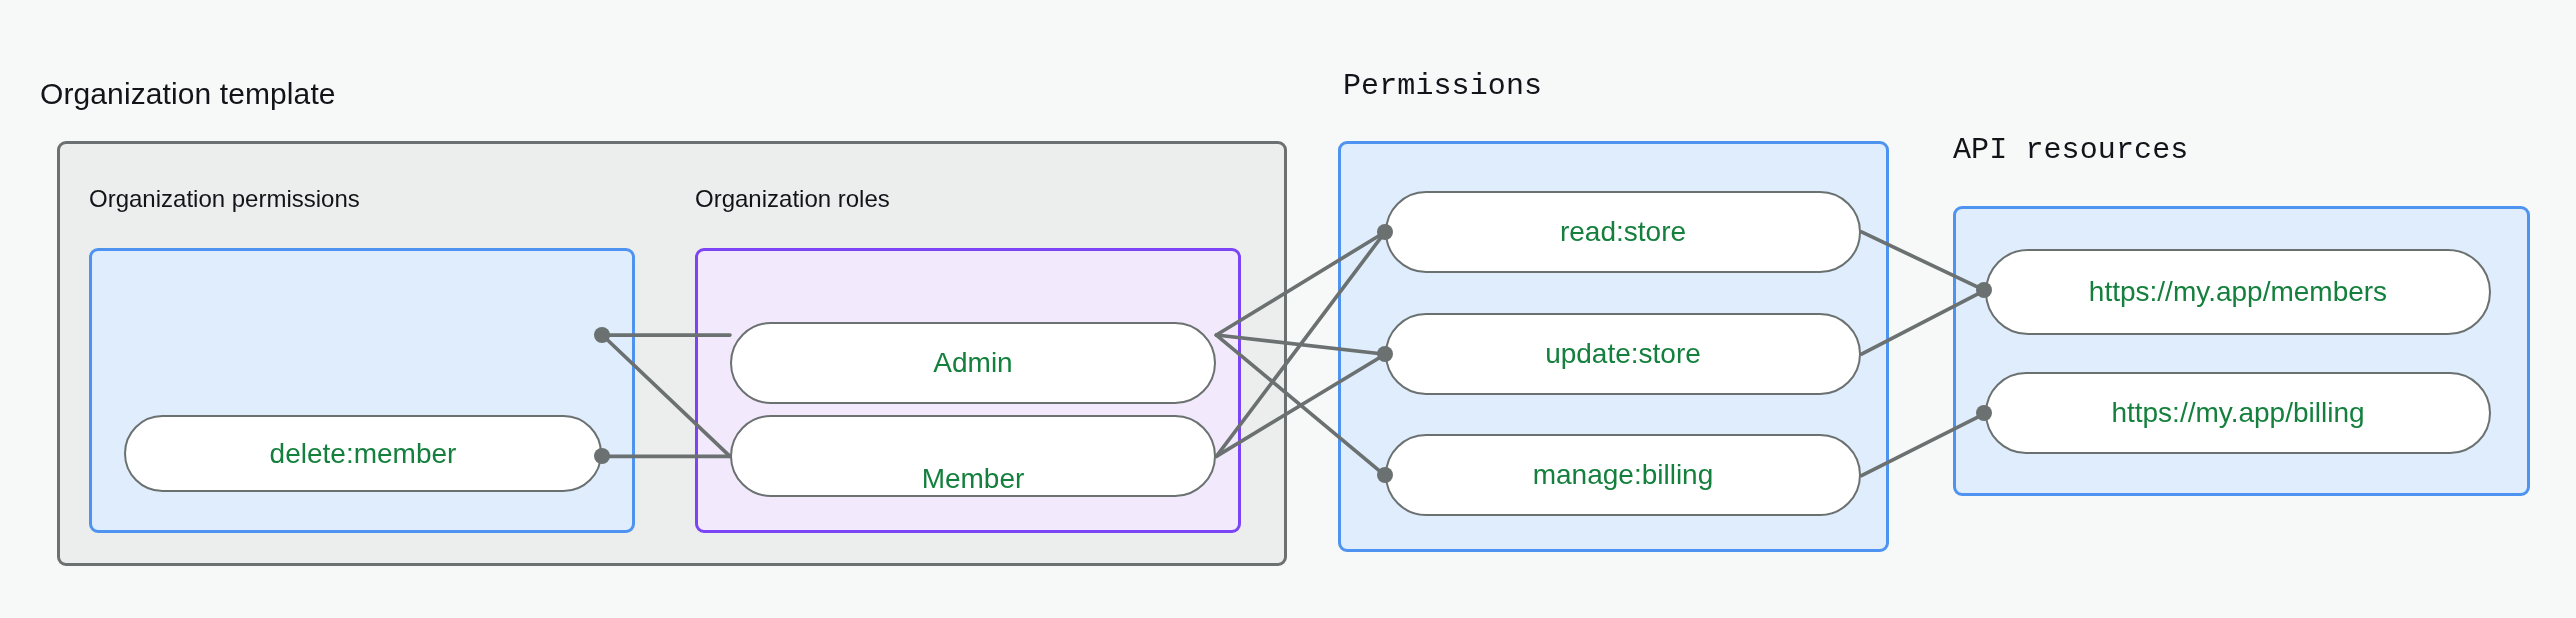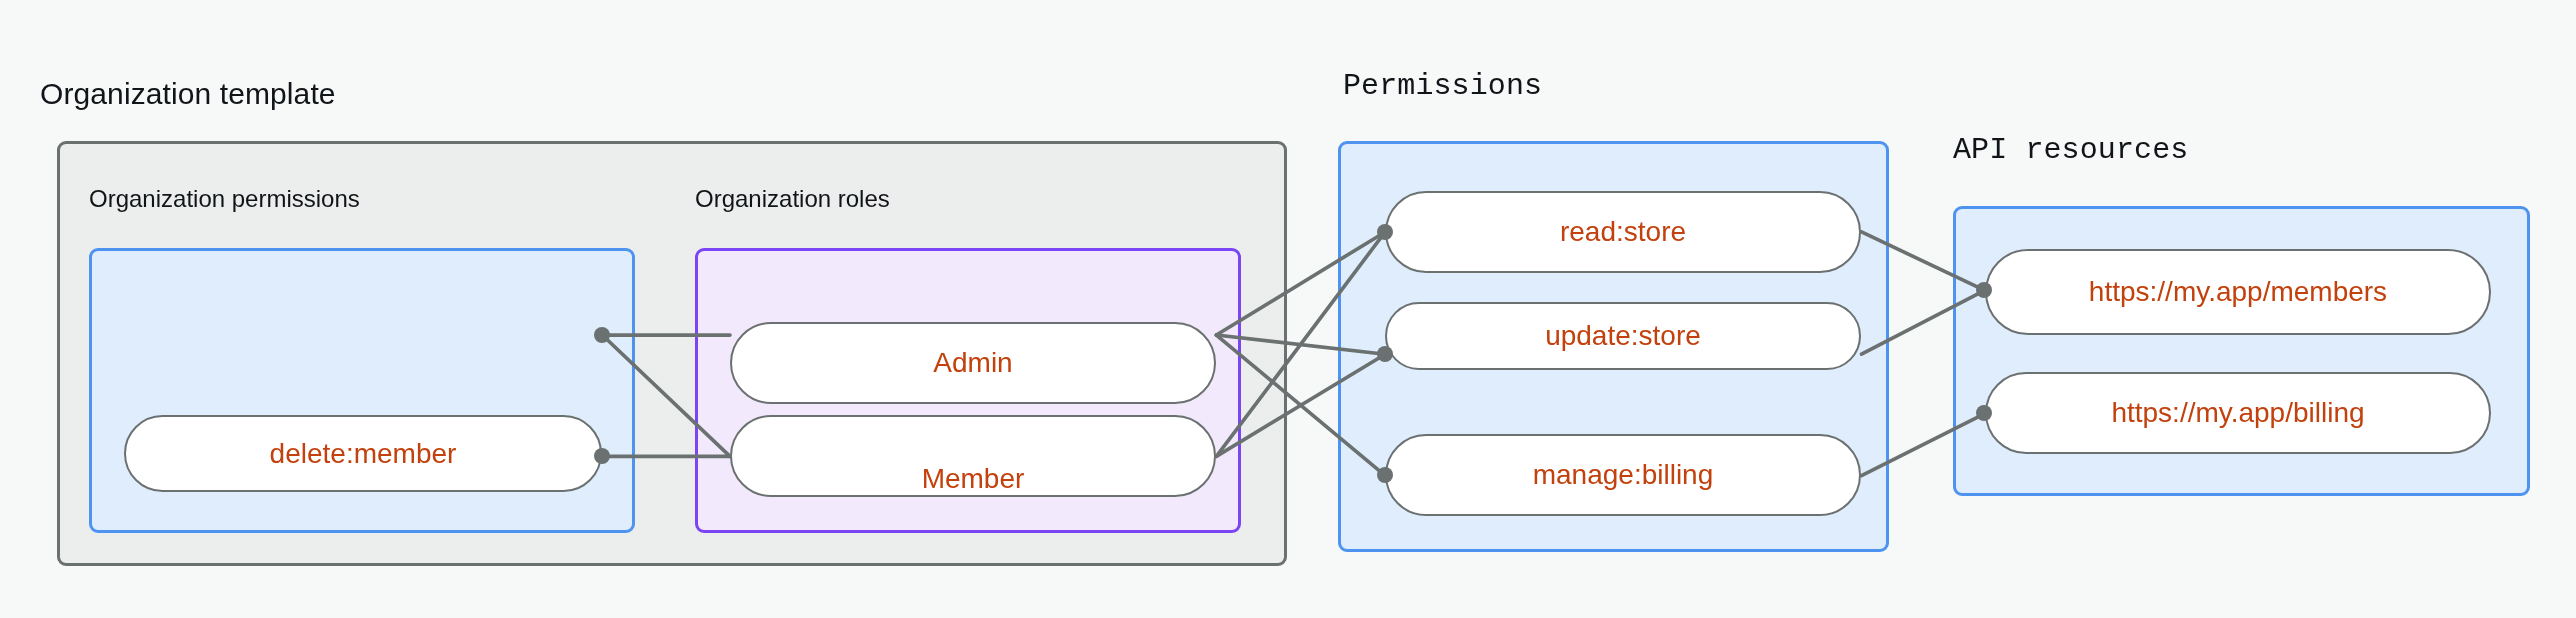--- a/index.html
+++ b/index.html
@@ -75,21 +75,21 @@
   
   .pill {
     position: absolute;
     background: #ffffff;
     border: 2.7px solid #6b7170;
     border-radius: 912px;
     display: flex;
     align-items: center;
     justify-content: center;
     font-size: 28px;
-    color: #c2410c;
+    color: #15803d;
     white-space: nowrap;
     z-index: 4;
   }
 
   
   .dot {
     position: absolute;
     width: 16.4px; height: 16.4px;
     background: #6b7170;
     border-radius: 50%;
@@ -152,21 +152,21 @@
 
   <div class="group-label" style="left:1343px; top:71px;font-family:Liberation Mono, monospace;">Permissions</div>
 
   <div class="tint-box tint-blue" style="left:1338px; top:141px; width:551px; height:411px;"></div>
 
   <div class="pill" style="left:1385px; top:191px; width:476px; height:82px;">
     <span>read:store</span>
   </div>
   <div class="dot" style="left:1377px; top:224px;"></div>
 
-  <div class="pill" style="left:1385px; top:302px; width:476px; height:68px;">
+  <div class="pill" style="left:1385px; top:313px; width:476px; height:82px;">
     <span>update:store</span>
   </div>
   <div class="dot" style="left:1377px; top:346px;"></div>
 
   <div class="pill" style="left:1385px; top:434px; width:476px; height:82px;">
     <span>manage:billing</span>
   </div>
   <div class="dot" style="left:1377px; top:467px;"></div>
 
   <div class="group-label" style="left:1953px; top:135px;font-family:Liberation Mono, monospace;">API resources</div>

